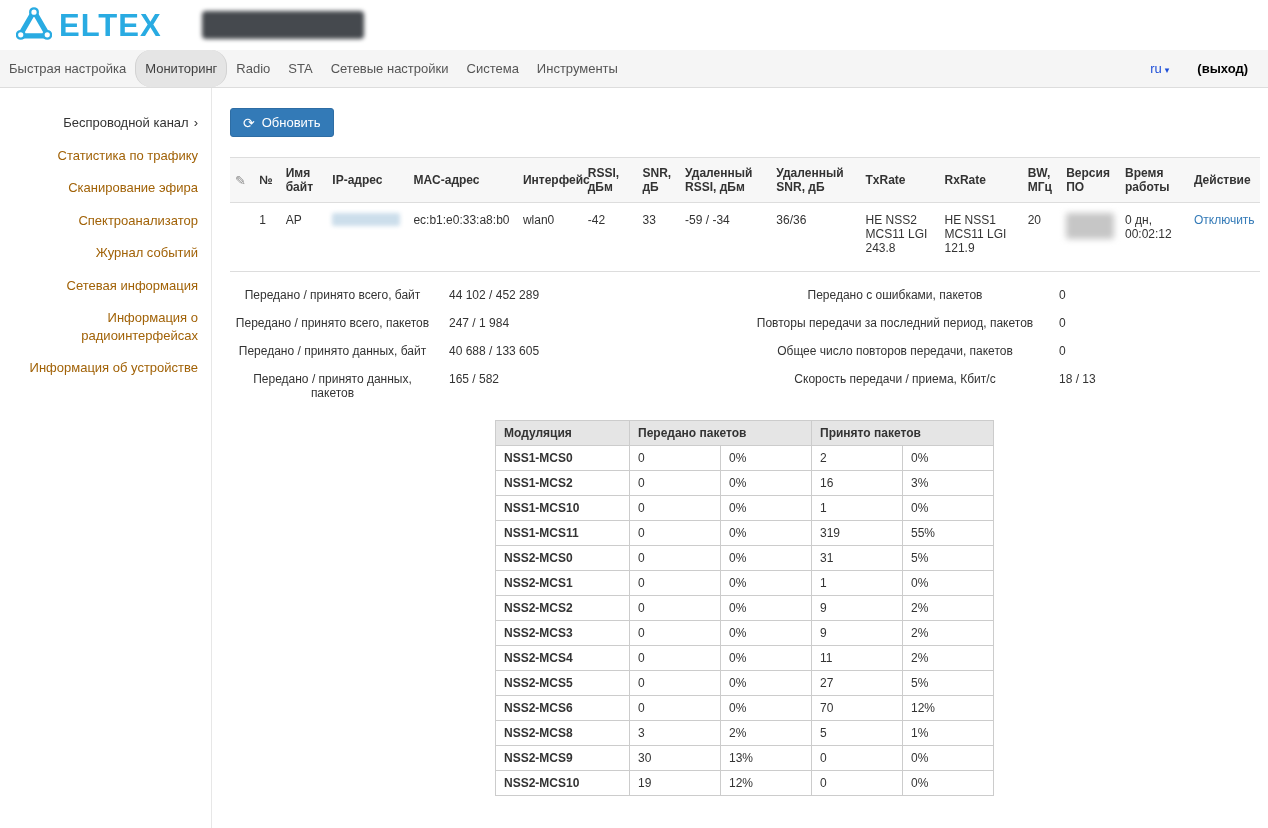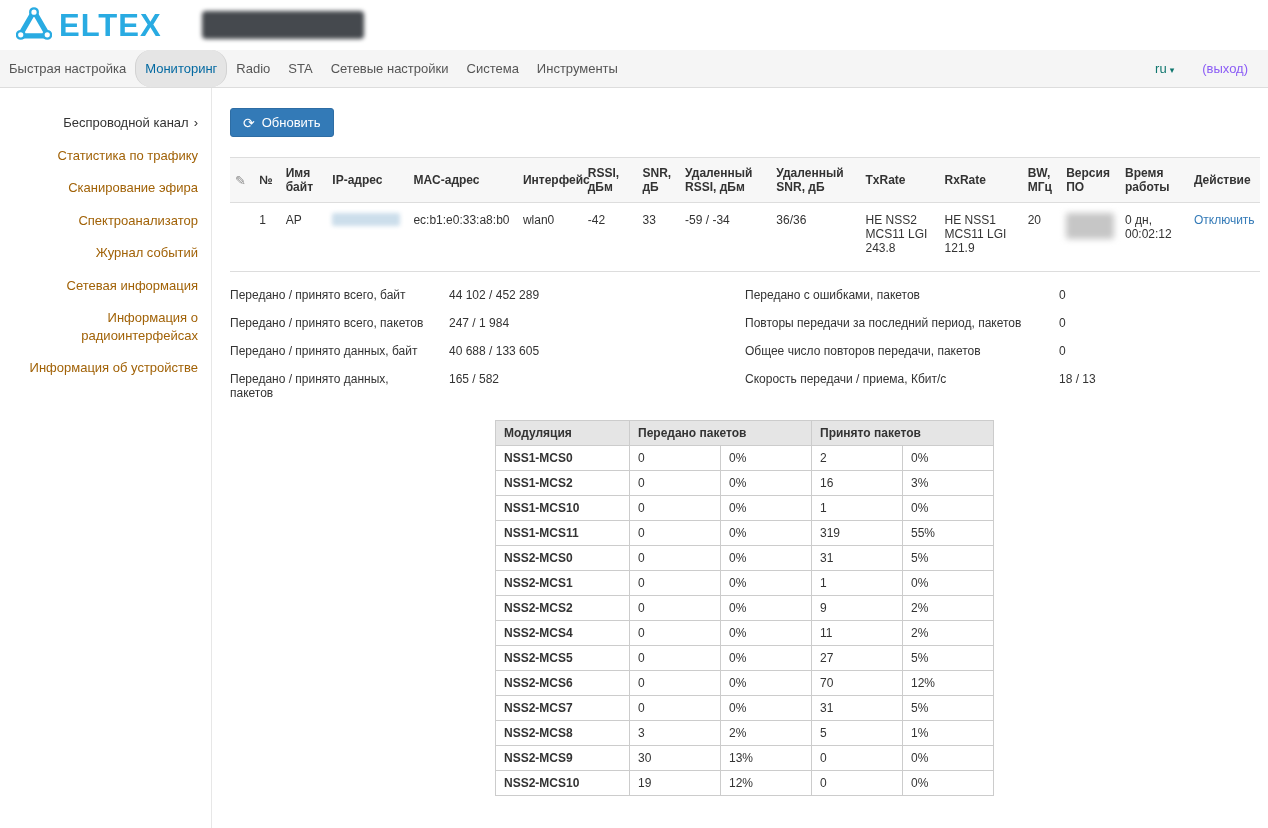--- a/index.html
+++ b/index.html
@@ -12,25 +12,25 @@
   }
   
   .header { height:50px; display:flex; align-items:center; padding:9px 16px; background:#fff; }
   .logo { display:flex; align-items:center; gap:7px; }
   .logo-text { font-size:31px; font-weight:bold; color:#29abe2; letter-spacing:1px; line-height:1; }
   .title-redacted { width:162px; height:28px; background:#45494e; border-radius:4px; margin-left:40px; filter:blur(2px); }
   
   .nav { background:#f5f5f5; border-bottom:1px solid #ddd; display:flex; align-items:stretch; height:38px; color:#555; }
   .nav-tabs { display:flex; align-items:stretch; }
   .nav-tab { padding:0 9px; line-height:37px; cursor:pointer; white-space:nowrap; }
-  .nav-tab.active { background:#e5e5e5; border-left:1px solid #d2d2d2; border-right:1px solid #d2d2d2; color:#0369a1;border-radius:16px; }
+  .nav-tab.active { background:#e5e5e5; border-left:1px solid #d2d2d2; border-right:1px solid #d2d2d2; color:#404040;border-radius:16px; }
   .nav-right { margin-left:auto; display:flex; align-items:center; gap:28px; padding-right:20px; }
-  .lang { color:#0f766e; cursor:pointer; }
+  .lang { color:#1d4ed8; cursor:pointer; }
   .lang .caret { font-size:9px; margin-left:3px; }
-  .logout { color:#8b5cf6; cursor:pointer; }
+  .logout { color:#000000; cursor:pointer;font-weight:bold; }
   
   .layout { display:flex; min-height:778px; }
   .sidebar { width:212px; flex:0 0 212px; padding:26px 13px 0 0; text-align:right; border-right:1px solid #e7e7e7; }
   .side-item { margin-bottom:15px; font-size:13px; color:#a16207; cursor:pointer; line-height:1.35; }
   .side-item.active { color:#333; }
   .side-item .chev { margin-left:5px; color:#333; }
   .content { flex:1; min-width:0; padding:20px 8px 0 18px; }
   
   .btn-refresh { background:#337ab7; border:1px solid #2e6da4; color:#fff; font-size:13px;
     padding:6px 12px; border-radius:3px; display:inline-flex; gap:7px; align-items:center;
@@ -42,21 +42,21 @@
     text-align:left; padding:8px 5px; font-weight:bold; vertical-align:middle; }
   .clients td { padding:10px 5px 16px; border-bottom:1px solid #ddd; vertical-align:top; }
   .pencil { color:#8a8a8a; font-size:13px; }
   .redacted-ip { display:inline-block; width:68px; height:13px; background:#ccdeeb; border-radius:2px; filter:blur(2px); }
   .redacted-fw { display:inline-block; width:48px; height:26px; background:#c6c6c6; border-radius:2px; filter:blur(3px); }
   .link-action { color:#337ab7; cursor:pointer; }
   
   .stats { display:flex; margin-top:16px; font-size:12px; }
   .stats-col { width:50%; }
   .stat-row { display:flex; margin-bottom:14px; align-items:baseline; }
-  .stat-label { text-align:left; }
+  .stat-label { text-align:center; }
   .stats-col.left  .stat-label { width:205px; }
   .stats-col.right .stat-label { width:300px; }
   .stat-value { padding-left:14px; white-space:nowrap; }
   
   .modulation { border-collapse:collapse; font-size:12px; margin:6px 0 0 265px; color:#333; }
   .modulation th, .modulation td { border:1px solid #ccc; padding:4px 8px; text-align:left; height:25px; }
   .modulation th { font-weight:bold; background:#e5e5e5; }
   .mod-name { font-weight:bold; }
 </style>
 </head>
@@ -275,46 +275,46 @@
             <td>0%</td>
           </tr>
           <tr>
             <td class="mod-name">NSS2-MCS2</td>
             <td>0</td>
             <td>0%</td>
             <td>9</td>
             <td>2%</td>
           </tr>
           <tr>
+            <td class="mod-name">NSS2-MCS3</td>
+            <td>0</td>
+            <td>0%</td>
+            <td>9</td>
+            <td>2%</td>
+          </tr>
+          <tr>
             <td class="mod-name">NSS2-MCS4</td>
             <td>0</td>
             <td>0%</td>
             <td>11</td>
             <td>2%</td>
           </tr>
           <tr>
             <td class="mod-name">NSS2-MCS5</td>
             <td>0</td>
             <td>0%</td>
             <td>27</td>
             <td>5%</td>
           </tr>
           <tr>
             <td class="mod-name">NSS2-MCS6</td>
             <td>0</td>
             <td>0%</td>
             <td>70</td>
             <td>12%</td>
-          </tr>
-          <tr>
-            <td class="mod-name">NSS2-MCS7</td>
-            <td>0</td>
-            <td>0%</td>
-            <td>31</td>
-            <td>5%</td>
           </tr>
           <tr>
             <td class="mod-name">NSS2-MCS8</td>
             <td>3</td>
             <td>2%</td>
             <td>5</td>
             <td>1%</td>
           </tr>
           <tr>
             <td class="mod-name">NSS2-MCS9</td>

